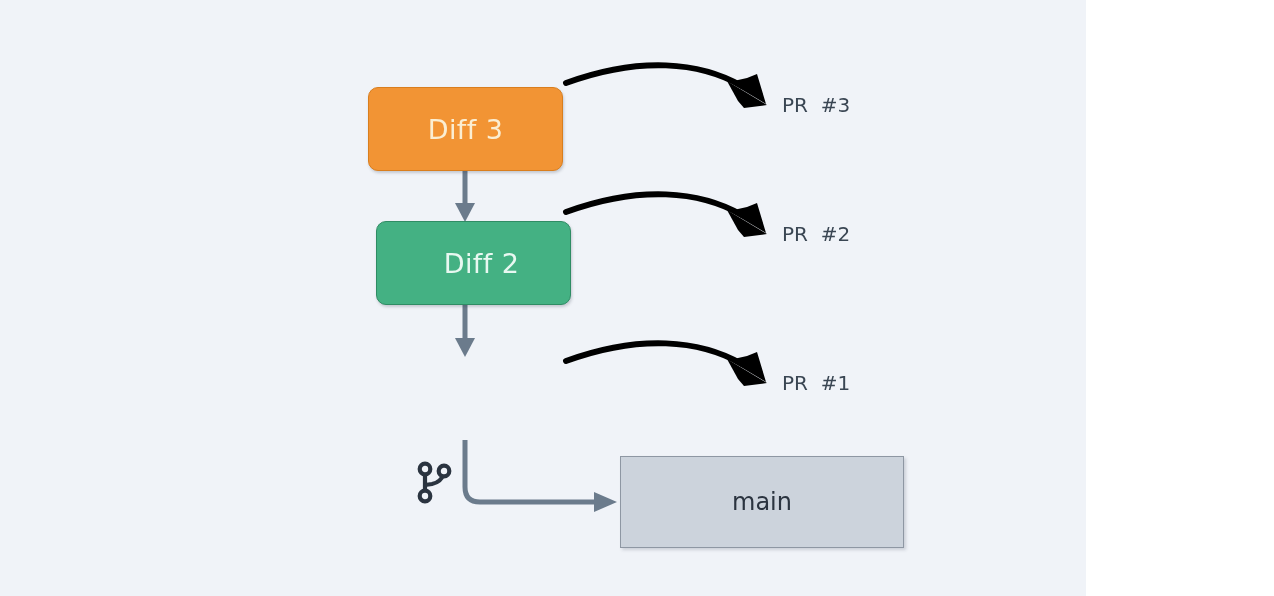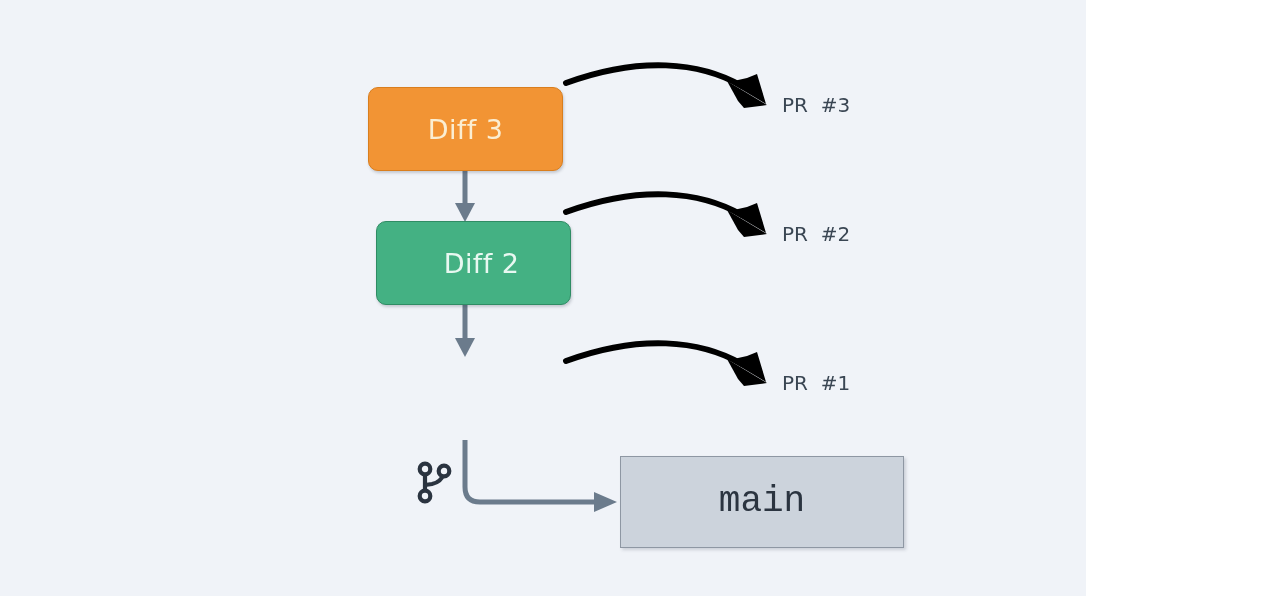--- a/index.html
+++ b/index.html
@@ -73,24 +73,23 @@
     height: 92px;
     background: #ccd3dc;
     border: 1.5px solid #8e97a3;
     box-sizing: border-box;
     display: flex;
     align-items: center;
     justify-content: center;
     box-shadow: 2px 2px 3px rgba(40,50,70,0.18);
   }
   #node-main .main-label {
-    font-size: 36px;
+    font-size: 24px;
     color: #2b3440;
     line-height: 1;
-    font-family: Liberation Mono, monospace;
   }
 
   .pr-label {
     position: absolute;
     font-size: 20px;
     color: #394css;
     color: #3a4653;
     white-space: pre;
     line-height: 1;
   }

